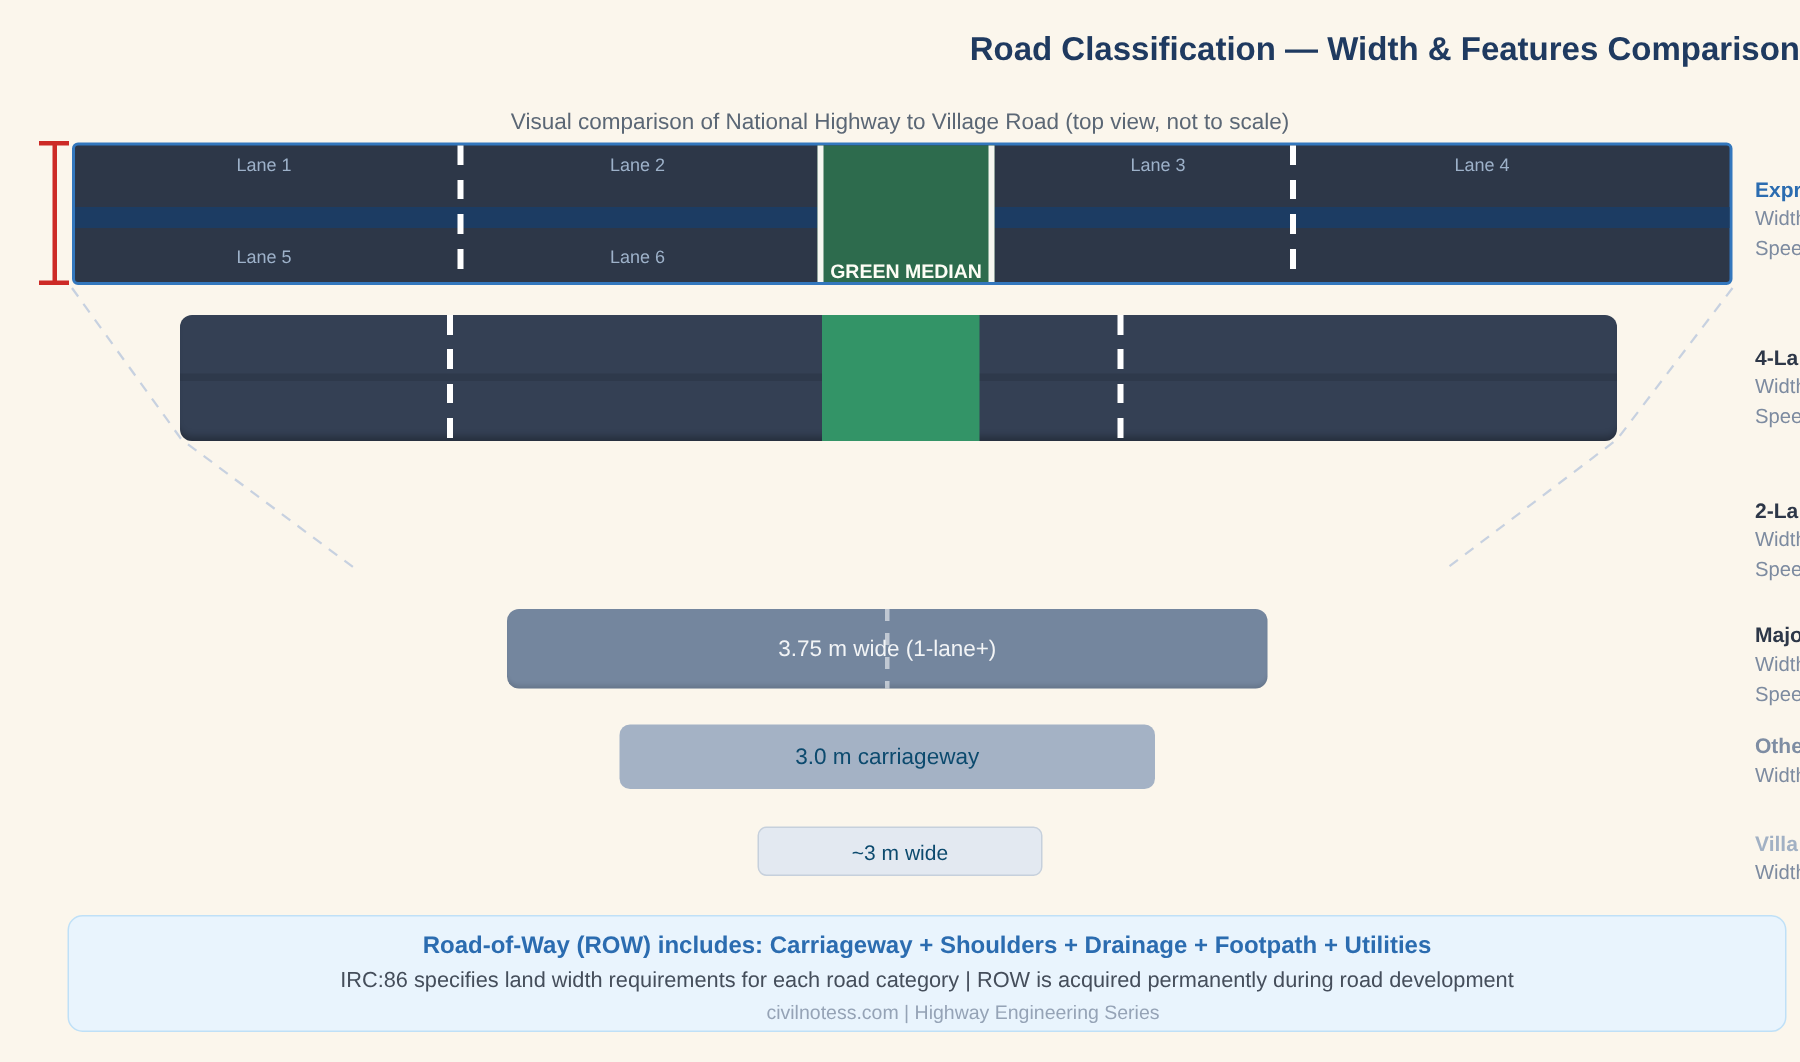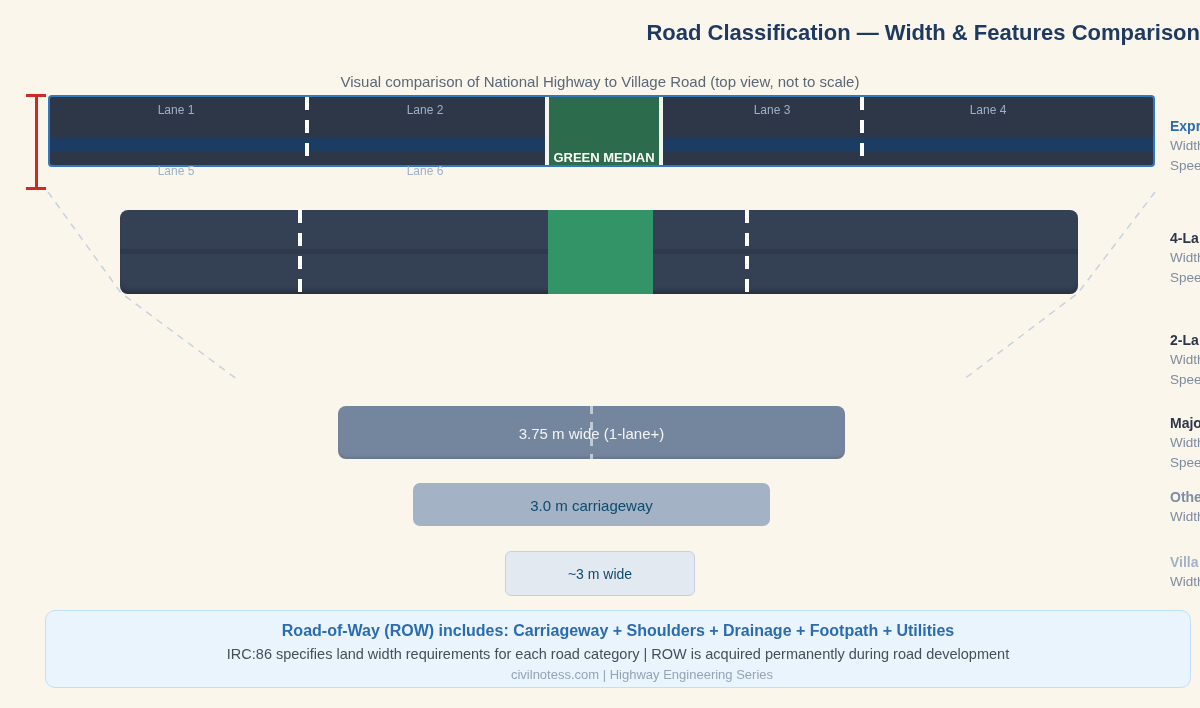--- a/index.html
+++ b/index.html
@@ -13,21 +13,21 @@
 
   
   .bracket-line{position:absolute;left:35px;top:95px;width:3px;height:95px;background:var(--bracket_red,#cd2a26);}
   .bracket-cap{position:absolute;left:26px;width:20px;height:3px;background:var(--bracket_red,#cd2a26);}
   .bracket-cap.top{top:94px;} .bracket-cap.bottom{top:187px;}
 
   .connectors{position:absolute;left:0;top:0;pointer-events:none;}
 
   
   .road{position:absolute;box-sizing:border-box;}
-  .road-expressway{left:48px;top:95px;width:1107px;height:72px;border-radius:4px;
+  .road-expressway{left:48px;top:95px;width:1107px;height:95px;border-radius:4px;
                    background:var(--road_dark,#2d3748);border:2px solid #3377bd;}
   .stripe{position:absolute;left:0;right:0;top:41px;height:14px;background:var(--stripe_blue,#1c3c63);}
   .median{position:absolute;left:495px;top:0;height:100%;width:118px;box-sizing:border-box;
           background:var(--median_green_dark,#2d6b4d);
           border-left:4px solid #f6f6f0;border-right:4px solid #f6f6f0;
           display:flex;align-items:flex-end;justify-content:center;z-index:2;}
   .median-label{font-size:13px;font-weight:bold;color:#fdfdf5;white-space:nowrap;}
   .vdash{position:absolute;top:0;bottom:0;width:4px;
          background:repeating-linear-gradient(to bottom,#ffffff 0 13px,transparent 13px 23px);}
   .vdash.faint{width:3px;
@@ -37,21 +37,21 @@
   .road-4lane{left:120px;top:210px;width:958px;height:84px;border-radius:8px;background:#344054;
               box-shadow:inset 0 -6px 5px -3px rgba(0,0,0,.28);}
   .midline{position:absolute;left:0;right:0;top:39px;height:5px;background:rgba(0,0,0,.10);}
   .green-block{position:absolute;left:428px;top:0;height:100%;width:105px;background:var(--median_green,#339467);}
 
   .road-2lane{left:237px;top:318px;width:725px;height:62px;border-radius:8px;background:var(--road_2lane,#4a5568);
               box-shadow:inset 0 -4px 4px -2px rgba(0,0,0,.20);}
   .road-mdr{left:338px;top:406px;width:507px;height:53px;border-radius:8px;background:var(--road_mdr,#74869e);
             box-shadow:inset 0 -3px 3px -1px rgba(0,0,0,.12);}
   .road-odr{left:413px;top:483px;width:357px;height:43px;border-radius:7px;background:var(--road_odr,#a4b2c5);}
-  .road-village{left:505px;top:551px;width:190px;height:45px;border-radius:6px;
+  .road-village{left:505px;top:551px;width:190px;height:33px;border-radius:6px;
                 background:var(--road_village,#e3e9f1);border:1.5px solid #c6d0dc;}
 
   .road-text{position:absolute;left:0;right:0;top:50%;transform:translateY(-50%);
              text-align:center;white-space:nowrap;z-index:3;}
   .road-text.light{color:#f2f4f6;font-size:15px;}
   .road-text.dark{color:#0c4a6e;font-size:15px;}
   .road-text.small{font-size:14px;}
 
   
   .side-label{position:absolute;left:1170px;white-space:nowrap;line-height:20px;

